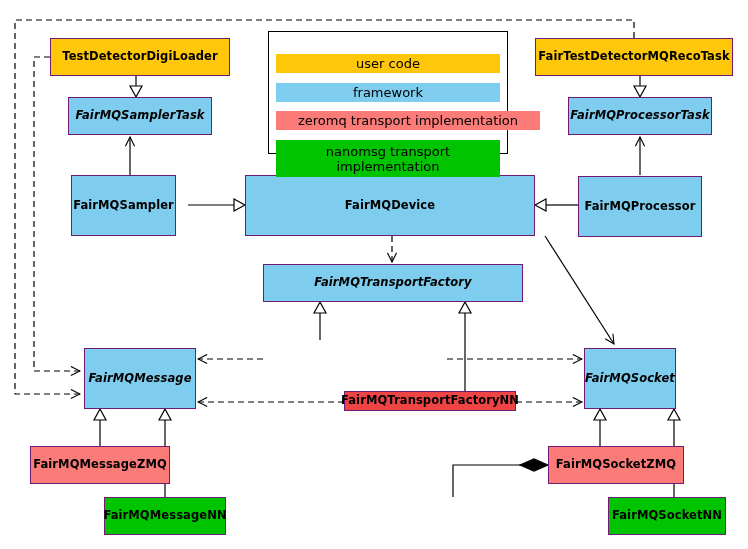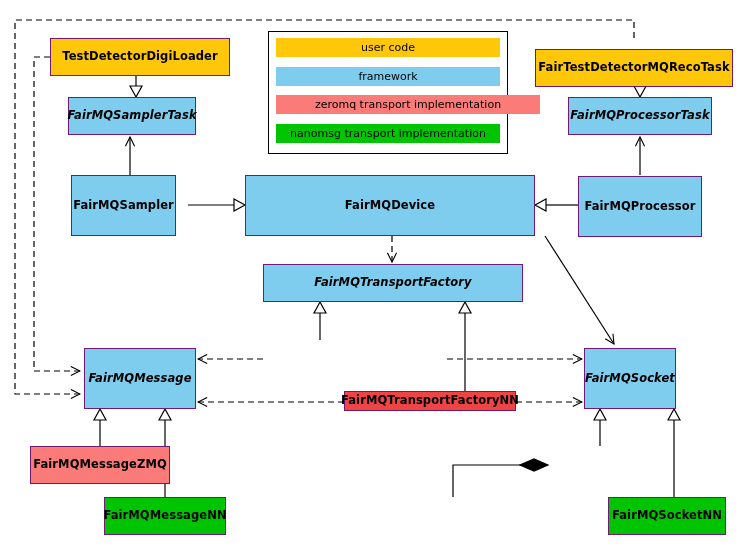--- a/index.html
+++ b/index.html
@@ -53,24 +53,25 @@
     z-index: 6;
   }
   .legend-row {
     position: absolute;
     box-sizing: border-box;
     display: flex;
     align-items: center;
     justify-content: center;
     text-align: center;
     font-family: "DejaVu Sans", sans-serif;
-    font-size: 11px;
+    font-size: 13px;
     font-weight: normal;
     color: #000000;
     z-index: 7;
+    margin-top: 16px;
   }
 </style>
 </head>
 <body>
 
 <div id="canvas">
 
   <svg id="edges" width="748" height="549" viewBox="0 0 748 549" xmlns="http://www.w3.org/2000/svg">
     <defs>
       <marker id="mk-open" viewBox="0 0 12 12" refX="11" refY="6" markerWidth="11" markerHeight="11" orient="auto-start-reverse" markerUnits="userSpaceOnUse">
@@ -182,29 +183,29 @@
 
   <div class="legend-row" style="left:276px; top:38px; width:224px; height:19px; background:#FFC709;">
     <span>user code</span>
   </div>
   <div class="legend-row" style="left:276px; top:67px; width:224px; height:19px; background:#7FCDEE;">
     <span>framework</span>
   </div>
   <div class="legend-row" style="left:276px; top:95px; width:264px; height:19px; background:#FB7B78;">
     <span>zeromq transport implementation</span>
   </div>
-  <div class="legend-row" style="left:276px; top:124px; width:224px; height:19px; background:#00C400;">
+  <div class="legend-row" style="left:276px; top:124px; width:224px; height:37px; background:#00C400;">
     <span>nanomsg transport implementation</span>
   </div>
 
   <div class="node" style="left:50px; top:38px; width:180px; height:38px; background:#FFC709;">TestDetectorDigiLoader</div>
 
-  <div class="node" style="left:535px; top:38px; width:198px; height:38px; background:#FFC709;margin-top:11px;">FairTestDetectorMQRecoTask</div>
-
-  <div class="node abstract" style="left:68px; top:97px; width:128px; height:38px; background:#7FCDEE;">FairMQSamplerTask</div>
+  <div class="node" style="left:535px; top:38px; width:198px; height:38px; background:#FFC709;">FairTestDetectorMQRecoTask</div>
+
+  <div class="node abstract" style="left:68px; top:97px; width:144px; height:38px; background:#7FCDEE;">FairMQSamplerTask</div>
 
   <div class="node abstract" style="left:568px; top:97px; width:144px; height:38px; background:#7FCDEE;">FairMQProcessorTask</div>
 
   <div class="node" style="left:71px; top:175px; width:105px; height:61px; background:#7FCDEE;">FairMQSampler</div>
 
   <div class="node" style="left:245px; top:175px; width:290px; height:61px; background:#7FCDEE;">FairMQDevice</div>
 
   <div class="node" style="left:578px; top:176px; width:124px; height:61px; background:#7FCDEE;">FairMQProcessor</div>
 
   <div class="node abstract" style="left:263px; top:264px; width:260px; height:38px; background:#7FCDEE;">FairMQTransportFactory</div>
@@ -213,17 +214,18 @@
   <div class="node" style="left:344px; top:391px; width:172px; height:20px; background:#ef4444;">FairMQTransportFactoryNN</div>
 
   <div class="node abstract" style="left:84px; top:348px; width:112px; height:61px; background:#7FCDEE;">FairMQMessage</div>
 
   <div class="node abstract" style="left:584px; top:348px; width:92px; height:61px; background:#7FCDEE;">FairMQSocket</div>
 
   <div class="node" style="left:30px; top:446px; width:140px; height:38px; background:#FB7B78;">FairMQMessageZMQ</div>
 
   <div class="node" style="left:104px; top:497px; width:122px; height:38px; background:#00C400;">FairMQMessageNN</div>
 
+  <div class="node" style="left:548px; top:446px; width:136px; height:38px; background:#FB7B78;">FairMQSocketZMQ</div>
 
   <div class="node" style="left:608px; top:497px; width:118px; height:38px; background:#00C400;">FairMQSocketNN</div>
 
 
 </div>
 
 </body></html>

